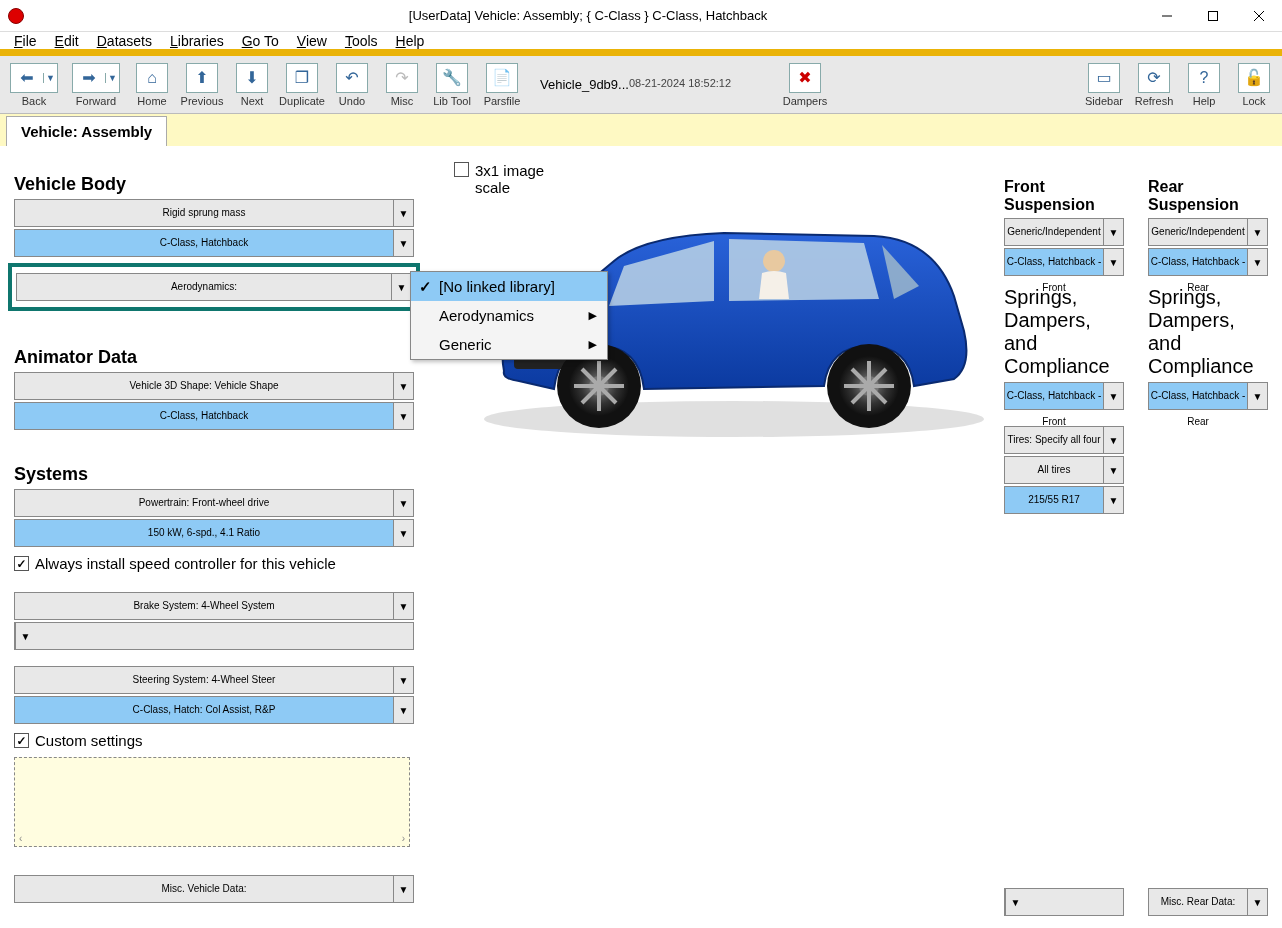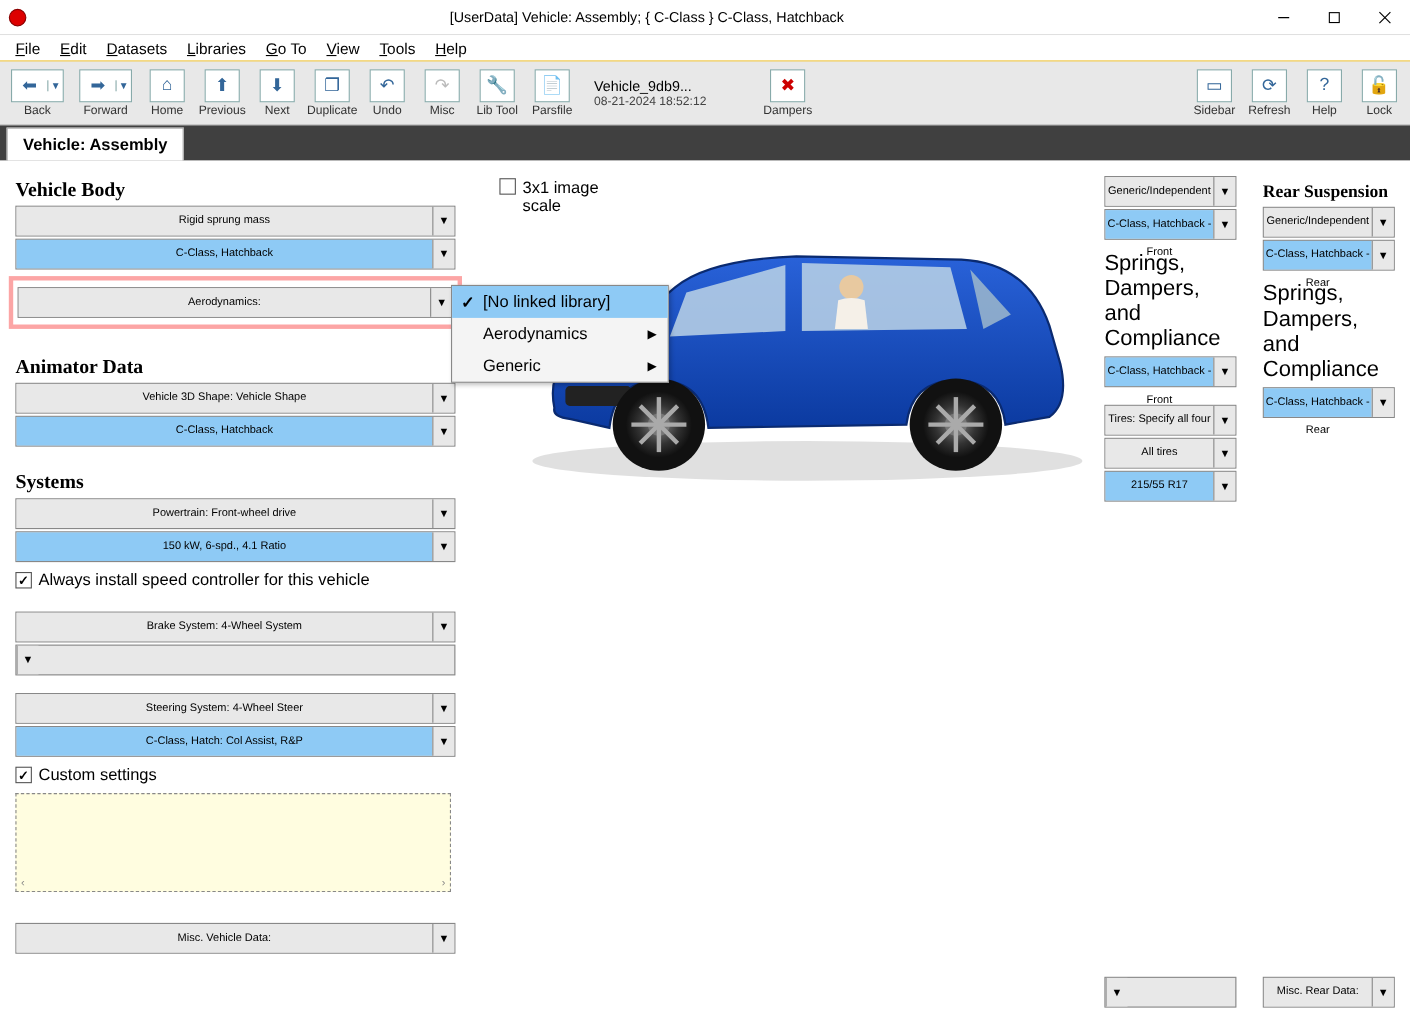--- a/index.html
+++ b/index.html
@@ -5,55 +5,55 @@
 * { margin: 0; padding: 0; box-sizing: border-box; font-family: "Segoe UI", Arial, sans-serif; }
 body { background: #fff; width: 1282px; height: 928px; overflow: hidden; font-size: 14px; }
 
 .titlebar { background: #fff; height: 32px; display: flex; align-items: center; border-bottom: 1px solid #ddd; text-align: center; }
 .titlebar-icon { width: 16px; height: 16px; border-radius: 50%; background: #d00; margin: 0 8px; display: inline-block; border: 1px solid #800; }
 .titlebar-text { flex: 1; font-size: 13px; color: #000; }
 .winbtns { display: flex; }
 .winbtn { width: 46px; height: 32px; display: flex; align-items: center; justify-content: center; color: #000; }
 .winbtn svg { width: 12px; height: 12px; }
 
-.menubar { height: 24px; display: flex; align-items: center; padding: 0 6px; gap: 2px; border-bottom: 1px solid #eab308; background: #fff; }
+.menubar { height: 24px; display: flex; align-items: center; padding: 0 6px; gap: 2px; border-bottom: 7px solid #eab308; background: #fff; }
 .menubar .mi { padding: 2px 8px; font-size: 14px; }
 .menubar .mi u { text-decoration: underline; }
 
 .toolbar { height: 58px; background: #e8e8e8; display: flex; align-items: center; padding: 4px 6px; gap: 6px; border-bottom: 1px solid #bbb; }
 .tbtn { width: 44px; height: 52px; display: flex; flex-direction: column; align-items: center; justify-content: center; gap: 2px; }
 .tbtn .ic { width: 32px; height: 30px; background: #fff; border: 1px solid #8aa; display: flex; align-items: center; justify-content: center; color: #369; font-size: 16px; }
 .tbtn .lbl { font-size: 11px; color: #333; }
 .tbtn.nav { width: 56px; }
 .tbtn.nav .ic { width: 48px; display: flex; }
 .tbtn.nav .ic .arrow { flex: 1; display: flex; align-items: center; justify-content: center; }
 .tbtn.nav .ic .dd { width: 14px; border-left: 1px solid #8aa; display: flex; align-items: center; justify-content: center; font-size: 9px; }
 .tbtn.disabled .ic { color: #bbb; }
-.fileinfo { display: flex; flex-direction: column; justify-content: flex-end; padding: 0 10px; font-size: 13px; }
+.fileinfo { display: flex; justify-content: flex-end; padding: 0 10px; font-size: 13px; }
 .fileinfo .fn { color: #000; }
 .fileinfo .ts { font-size: 11px; color: #444; }
 .toolbar .spacer { flex: 1; }
 
-.tabrow { height: 32px; background: #404040; display: flex; align-items: flex-end; padding: 0 6px; }
+.tabrow { height: 32px; background: #fef9c3; display: flex; align-items: flex-end; padding: 0 6px; }
 .tab { background: #fff; border: 1px solid #aaa; border-bottom: none; padding: 6px 14px; font-weight: bold; font-size: 15px; }
 
 .content { display: flex; padding: 10px 14px; gap: 30px; background: #fff; height: calc(928px - 32px - 24px - 58px - 32px); }
 .leftcol { width: 400px; display: flex; flex-direction: column; }
 .rightarea { flex: 1; display: flex; flex-direction: row; }
 
-.sect-h { font-size: 18px; font-weight: bold; margin: 6px 0 4px 0; font-family: Liberation Serif, serif; }
+.sect-h { font-size: 18px; font-weight: bold; margin: 18px 0 4px 0; }
 .sect-h.sub { font-size: 16px; }
 
 .combo { display: flex; height: 28px; border: 1px solid #888; margin-bottom: 2px; background: #e8e8e8; }
 .combo .val { flex: 1; text-align: center; line-height: 26px; font-size: 10px; }
 .combo .dd { width: 20px; border-left: 1px solid #888; display: flex; align-items: center; justify-content: center; font-size: 10px; background: #e8e8e8; }
 .combo.blue .val { background: #8ecaf5; color: #000; }
 .combo.gray .val { background: #e8e8e8; }
 
-.redbox { border: 4px solid #fca5a5; padding: 6px 4px 6px 4px; margin: 4px -6px 4px -6px; position: relative; }
+.redbox { border: 4px solid #0f766e; padding: 6px 4px 6px 4px; margin: 4px -6px 4px -6px; position: relative; }
 .dropdown-menu { position: absolute; left: 398px; top: 4px; width: 198px; background: #f4f4f4; border: 1px solid #888; box-shadow: 2px 2px 4px rgba(0,0,0,.25); z-index: 10; }
 .dropdown-menu .ditem { padding: 6px 10px 6px 28px; font-size: 15px; position: relative; display: flex; align-items: center; justify-content: space-between; }
 .dropdown-menu .ditem.sel { background: #8ecaf5; }
 .dropdown-menu .ditem .chk { position: absolute; left: 8px; font-weight: bold; }
 .dropdown-menu .ditem .sub { font-size: 11px; }
 
 .chkrow { display: flex; align-items: center; gap: 6px; margin: 6px 0; font-size: 15px; }
 .chkbox { width: 15px; height: 15px; border: 1px solid #555; display: flex; align-items: center; justify-content: center; font-size: 12px; font-weight: bold; }
 
 .txtarea { width: 396px; height: 90px; background: #fffde0; border: 1px dashed #888; margin-top: 2px; position: relative; }
@@ -328,20 +328,21 @@
               <line x1="442" y1="188" x2="408" y2="222"></line>
             </g>
           <circle cx="330" cy="80" r="11" fill="#e8c9a0"></circle>
           <path d="M 318 92 Q 330 88 342 92 L 345 118 L 315 118 Z" fill="#f5f0e8"></path>
         </svg>
       </div>
     </div>
 
     <div class="rightcols">
       <div class="rc">
+        <div class="sect-h sub">Front Suspension</div>
         <div class="combo gray">
             <div class="val">Generic/Independent</div>
             <div class="dd">▼</div>
           </div>
         <div class="combo blue">
             <div class="val">C-Class, Hatchback - Front</div>
             <div class="dd">▼</div>
           </div>
         <div class="subl">Springs, Dampers, and Compliance</div>
         <div class="combo blue">

